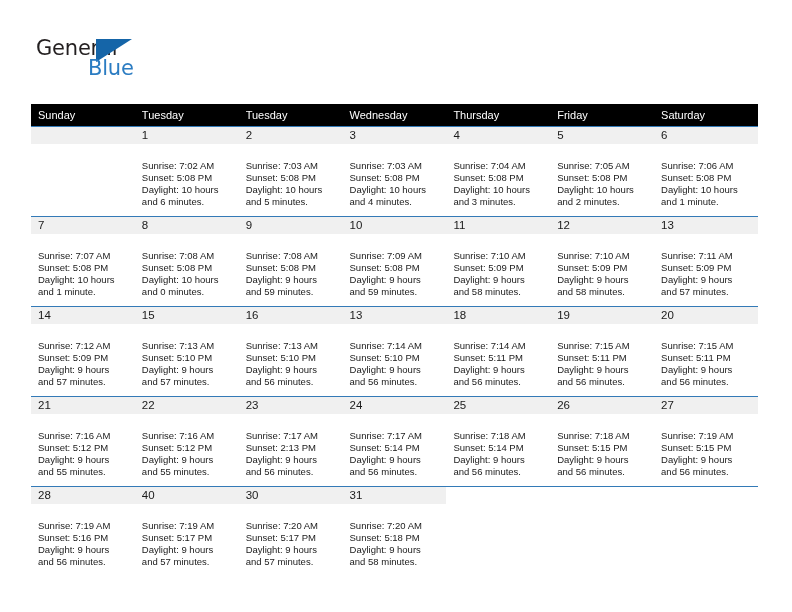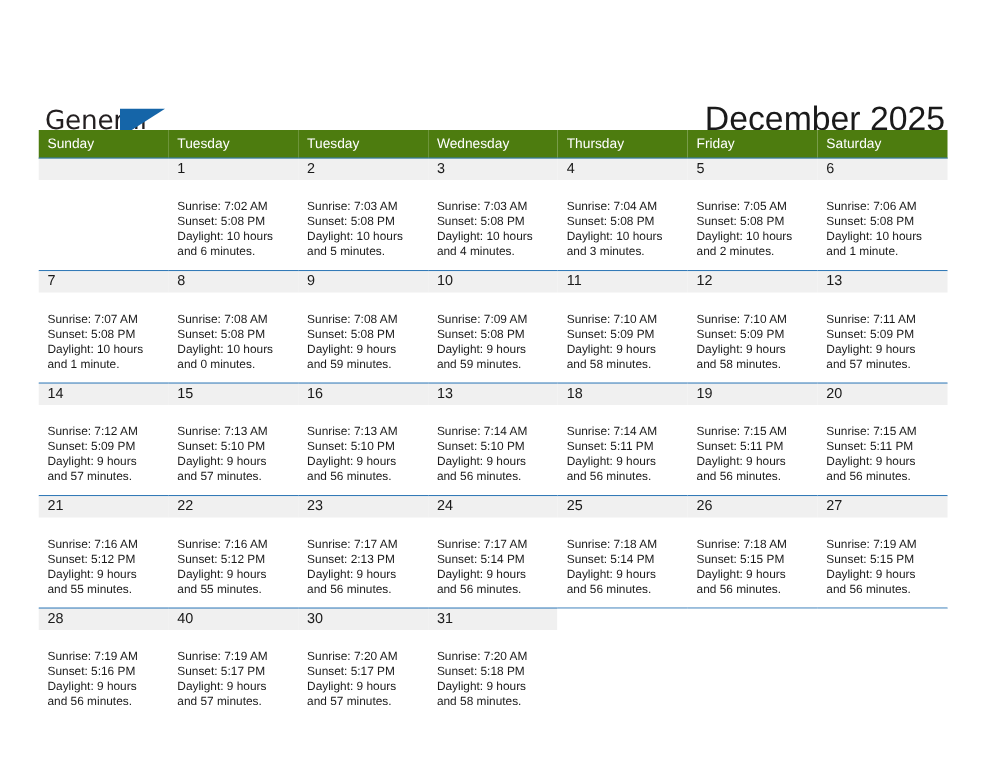--- a/index.html
+++ b/index.html
@@ -21,21 +21,20 @@
     box-sizing: border-box;
   }
 
   
   .top-header {
     position: absolute;
     left: 0;
     top: 0;
     width: 792px;
     height: 100px;
-    margin-top: 48px;
   }
   .logo {
     position: absolute;
     left: 36px;
     top: 36px;
     width: 130px;
     height: 48px;
   }
   .logo-general {
     position: absolute;
@@ -91,21 +90,21 @@
   
   .calendar {
     position: absolute;
     left: 31px;
     top: 104px;
     width: 727px;
     border-collapse: collapse;
     table-layout: fixed;
   }
   .calendar th {
-    background: #4d7c0f;
+    background: #000000;
     color: #ffffff;
     font-size: 11px;
     font-weight: normal;
     text-align: left;
     padding: 5px 0 5px 7px;
     height: 11px;
     font-family: "Liberation Sans", sans-serif;
     border: none;
   }
   .calendar td {
@@ -159,21 +158,20 @@
 
   <div class="top-header">
 
     <div class="logo">
       <span class="logo-general">General</span>
       <span class="logo-triangle"></span>
       <span class="logo-blue">Blue</span>
     </div>
 
     <div class="title-block">
-      <div class="month-title">December 2025</div>
     </div>
 
   </div>
 
   <table class="calendar">
     <thead>
       <tr>
         <th>Sunday</th>
         <th>Tuesday</th>
         <th>Tuesday</th>

